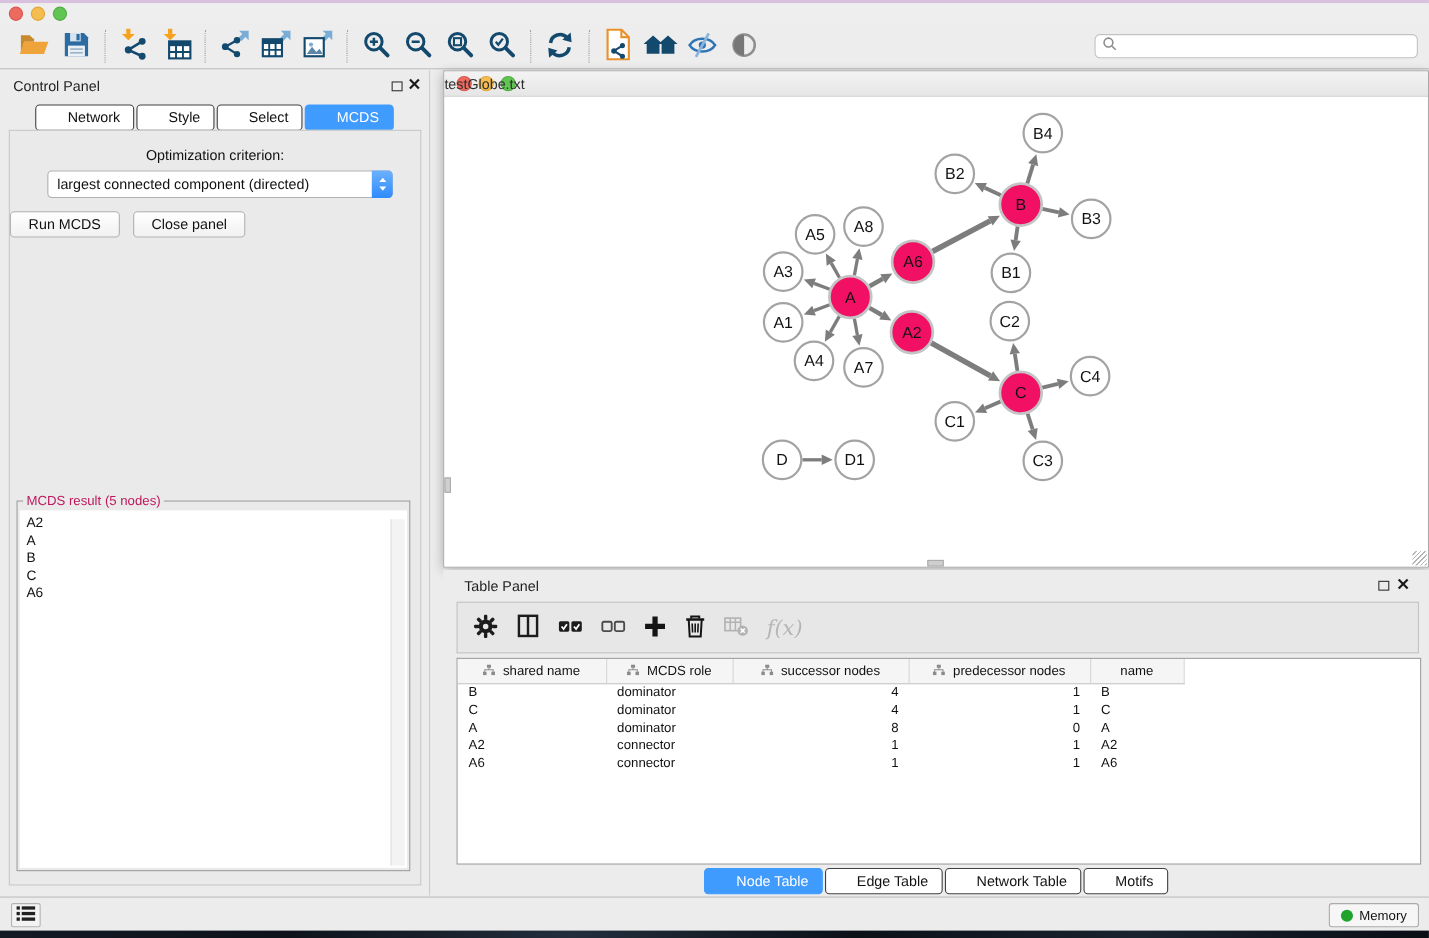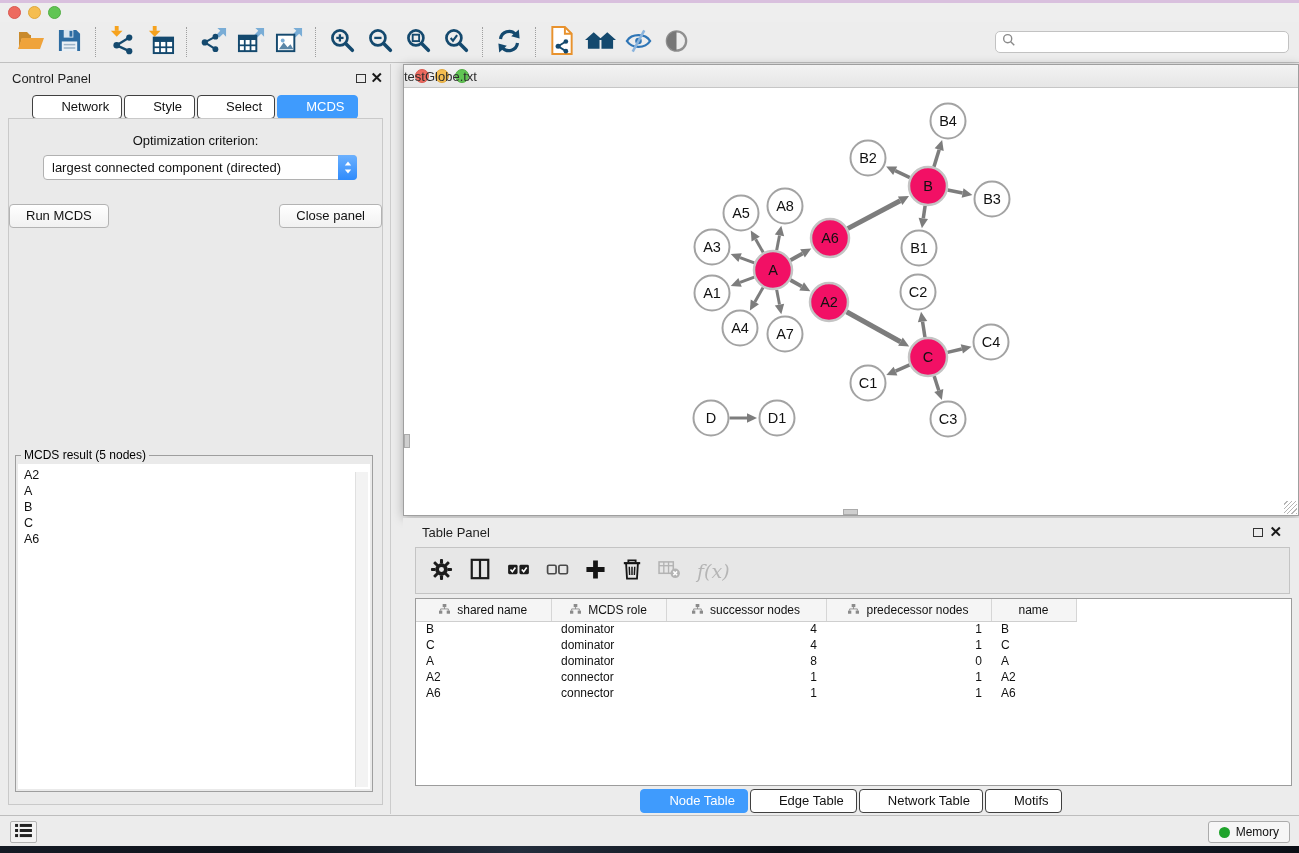--- a/index.html
+++ b/index.html
@@ -42,26 +42,26 @@
   .tab.active { background:#3f9bfd; border-color:#3f9bfd; color:#fff; }
 
   .cp-content { position:absolute; left:8px; right:7px; top:54px; bottom:9px; background:#eaeaea;
                 border:1px solid #c9c9c9;padding-left:48px; }
   .opt-label { position:absolute; left:0; right:0; top:14px; text-align:center; font-size:13px; color:#111; }
   .criterion { position:absolute; left:34px; top:36px; width:314px; height:25px; background:#fff;
                border:1px solid #b1b1b1; border-radius:4px; display:flex; align-items:center; }
   .criterion .val { flex:1; font-size:13px; padding-left:8px; color:#111; white-space:nowrap; }
   .stepper { width:19px; height:25px; margin-right:-1px; border-radius:0 4px 4px 0;
              background:linear-gradient(#6cb1fe,#2f8bfc); display:flex; align-items:center; justify-content:center; }
-  .btn-row { position:absolute; left:0; right:0; top:85px; display:flex; justify-content:space-between; gap:12px; }
+  .btn-row { position:absolute; left:0; right:0; top:73px; display:flex; justify-content:flex-start; gap:12px; }
   .pushbtn { font-size:13px; font-family:"Liberation Sans",sans-serif; color:#111; padding:3px 16px 4px 16px;
              background:linear-gradient(#ffffff,#f1f1f1); border:1px solid #b3b3b3; border-radius:4px; }
 
   .result-box { position:absolute; left:6px; right:9px; top:336px; bottom:12px; border:1px solid #9e9e9e; }
-  .result-legend { position:absolute; left:5px; top:-8px; font-size:12px; background:#eaeaea; padding:0 3px; color:#000000; }
+  .result-legend { position:absolute; left:5px; top:-8px; font-size:12px; background:#eaeaea; padding:0 3px; color:#be185d; }
   .result-list { position:absolute; left:2px; right:2px; top:8px; bottom:2px; background:#fff; overflow:hidden; }
   .result-list ul { list-style:none; padding:3px 0 0 6px; }
   .result-list li { font-size:12.5px; line-height:16px; color:#111; }
   .result-scroll { position:absolute; right:2px; top:8px; bottom:2px; width:13px; background:#f3f3f3; border-left:1px solid #e0e0e0; }
 
   
   .network-window { position:absolute; left:403px; top:64px; width:896px; height:452px; background:#fff;
                     border:1px solid #9f9f9f; box-shadow:0 2px 10px rgba(0,0,0,0.28); }
   .nw-titlebar { position:relative; height:23px; background:linear-gradient(#f3f3f3,#e6e6e6); border-bottom:1px solid #c6c6c6; }
   .nw-traffic { position:absolute; left:11px; top:4px; display:flex; gap:6px; }

